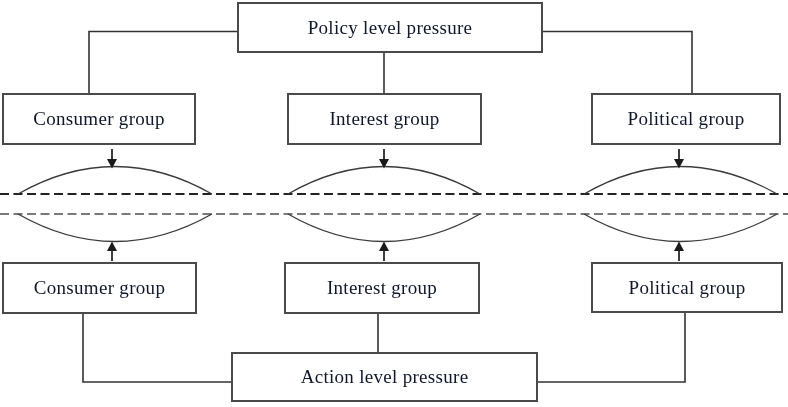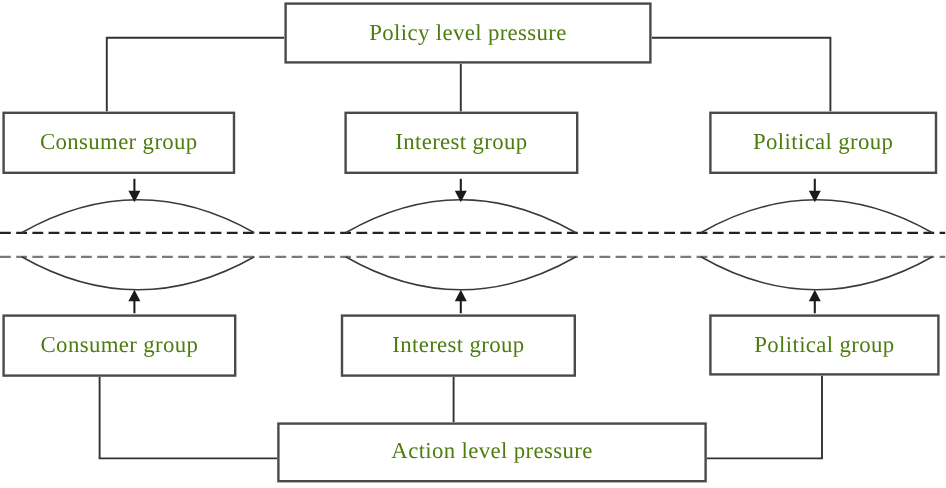--- a/index.html
+++ b/index.html
@@ -52,32 +52,32 @@
   }
   .box {
     position: absolute;
     box-sizing: border-box;
     border: 2px solid #4a4a4a;
     background: #ffffff;
     display: flex;
     align-items: center;
     justify-content: center;
     font-size: 19px;
-    color: #4d7c0f;
+    color: #0f172a;
     letter-spacing: 0.3px;
     white-space: nowrap;
   }
   .box-policy    { left: 237px; top: 2px;   width: 306px; height: 51px; }
   .box-consumer-top   { left: 2px;   top: 93px;  width: 194px; height: 52px; }
   .box-interest-top   { left: 287px; top: 93px;  width: 195px; height: 52px; }
   .box-political-top  { left: 591px; top: 93px;  width: 190px; height: 52px; }
   .box-consumer-bottom  { left: 2px;   top: 262px; width: 195px; height: 52px; }
   .box-interest-bottom  { left: 284px; top: 262px; width: 196px; height: 52px; }
   .box-political-bottom { left: 591px; top: 262px; width: 192px; height: 51px; }
-  .box-action    { left: 231px; top: 352px; width: 358px; height: 50px; align-items: center; }
+  .box-action    { left: 231px; top: 352px; width: 307px; height: 50px; align-items: center; }
 </style>
 </head>
 <body>
 
 <div class="canvas">
 
   <svg class="connector-layer" width="788" height="407" viewBox="0 0 788 407" xmlns="http://www.w3.org/2000/svg">
 
     <path class="conn" d="M237,31.5 H89 V93"></path>
     <path class="conn" d="M384,53 V93"></path>

